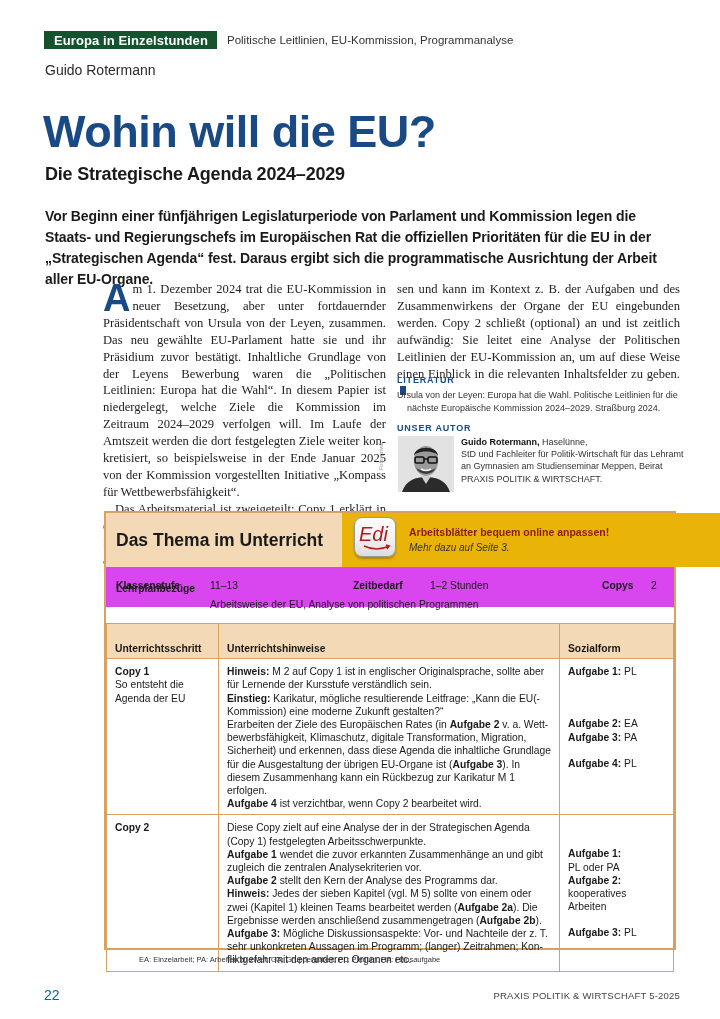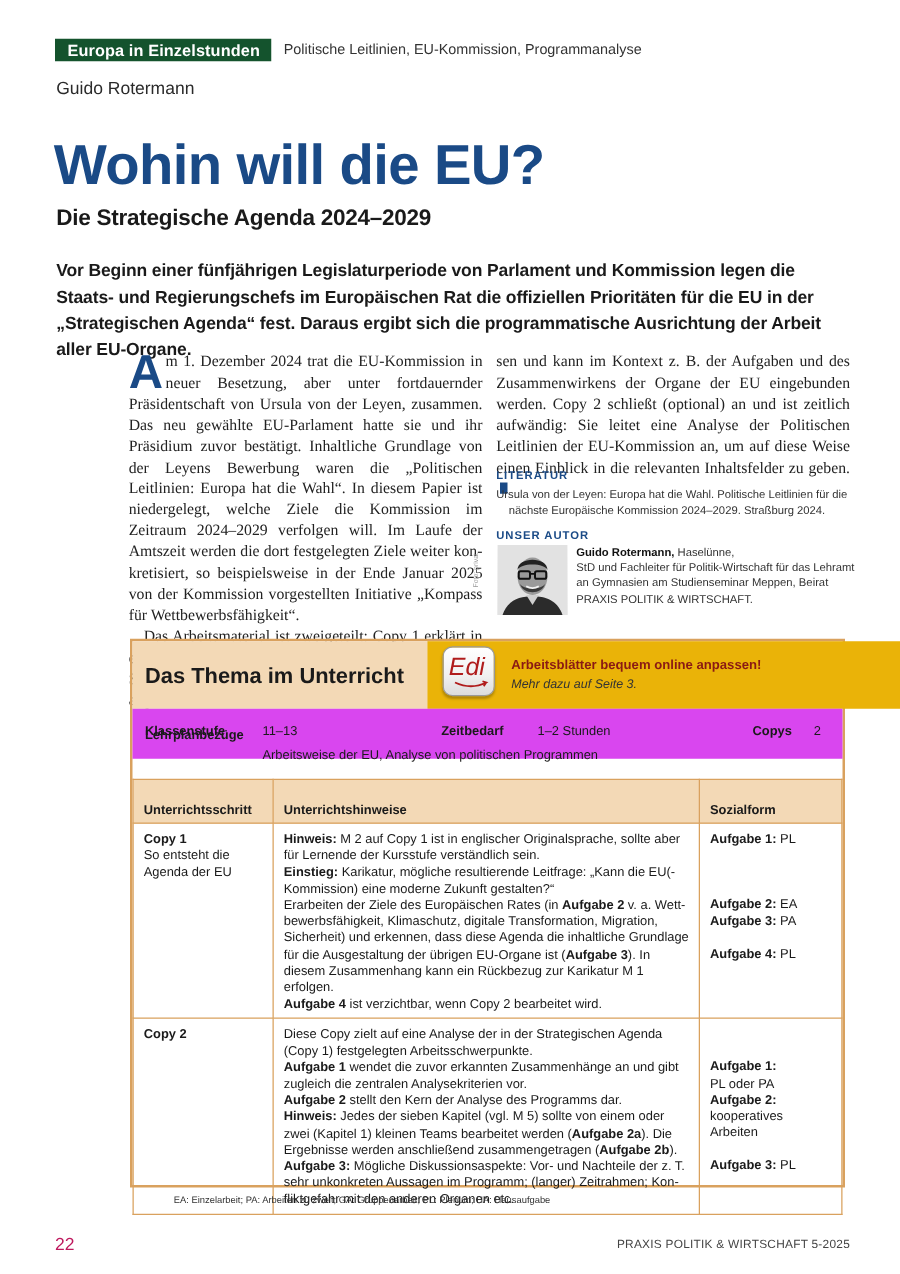--- a/index.html
+++ b/index.html
@@ -49,21 +49,21 @@
   .meta-band .val { position: absolute; }
 
   table.plan { position: absolute; left: 0; top: 110px; width: 568px; border-collapse: collapse; font-size: 10.3px; line-height: 13.2px; color: #1a1a1a; }
   table.plan th { background: #f3d9b6; text-align: left; font-weight: bold; padding: 18px 8px 3px 8px; border: 1.5px solid #d9a15e; border-top: 1.5px solid #d9a15e; height: 20px; }
   table.plan td { vertical-align: top; padding: 6px 8px 4px 8px; border: 1.5px solid #d9a15e; }
   table.plan td.c1 { width: 112px; }
   table.plan td.c3 { width: 114px; }
   .soz-item { display: block; }
 
   .legend-line { position: absolute; left: 104px; top: 955px; font-size: 7.5px; color: #333; margin-left: 35px; }
-  .page-num { position: absolute; left: 44px; top: 987px; font-size: 14px; color: #be185d; }
+  .page-num { position: absolute; left: 44px; top: 987px; font-size: 14px; color: #0369a1; }
   .journal { position: absolute; right: 40px; top: 990px; font-size: 9.5px; color: #444; letter-spacing: 0.2px; }
 </style>
 </head>
 <body>
 
 <div class="header-bar">
   <span class="section-tag">Europa in Einzelstunden</span>
   <span class="section-topics">Politische Leitlinien, EU-Kommission, Programmanalyse</span>
 </div>
 

